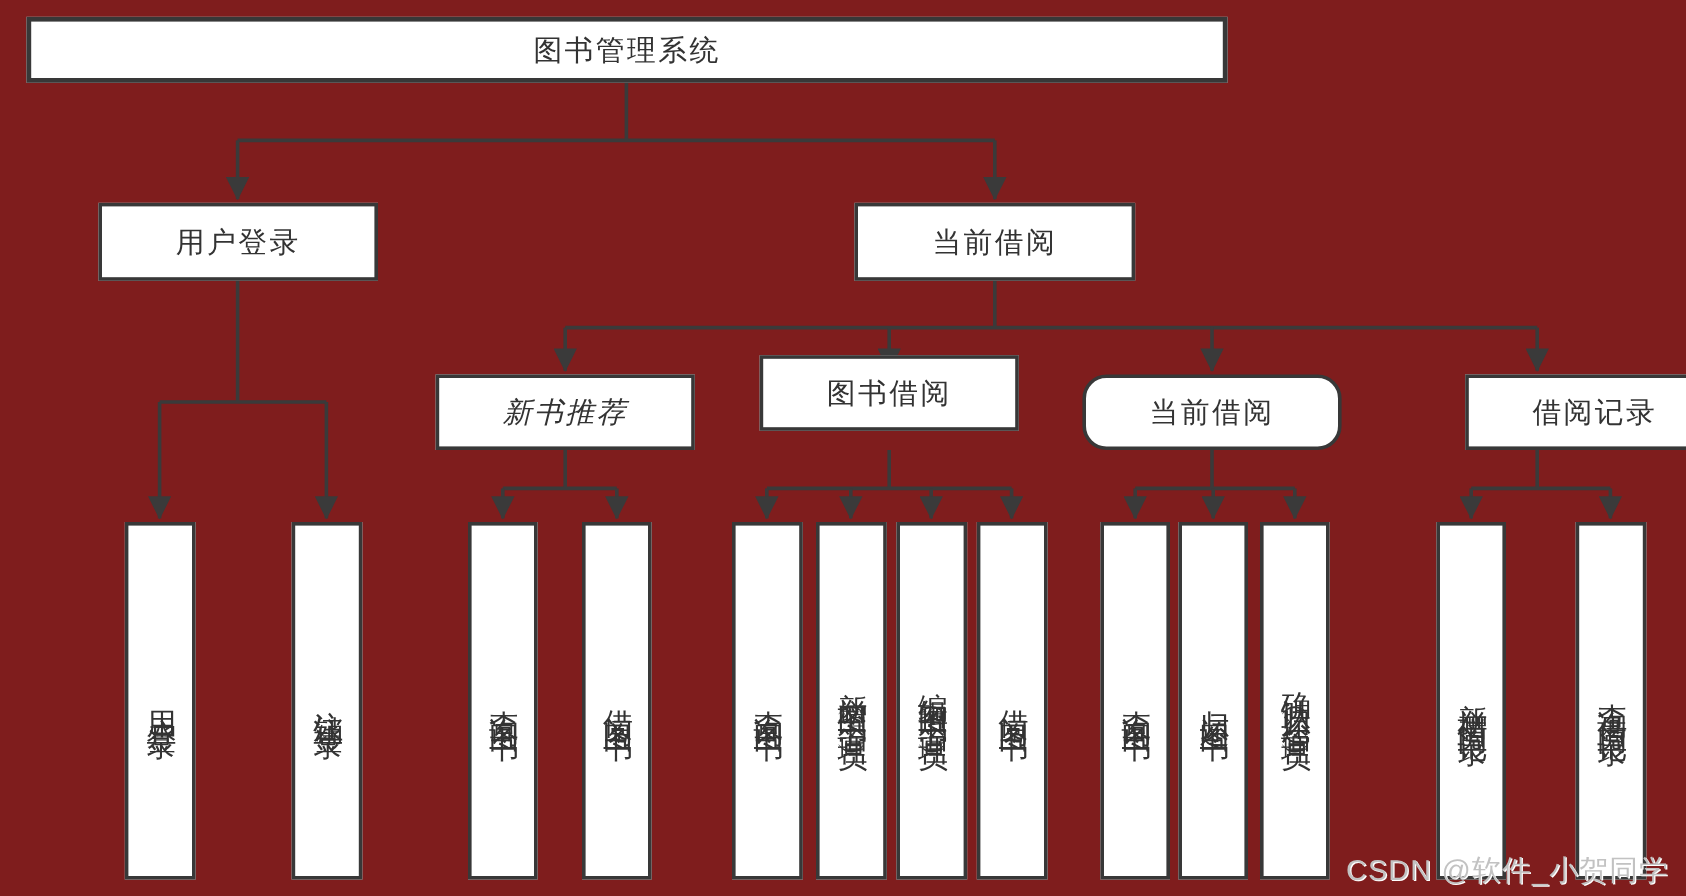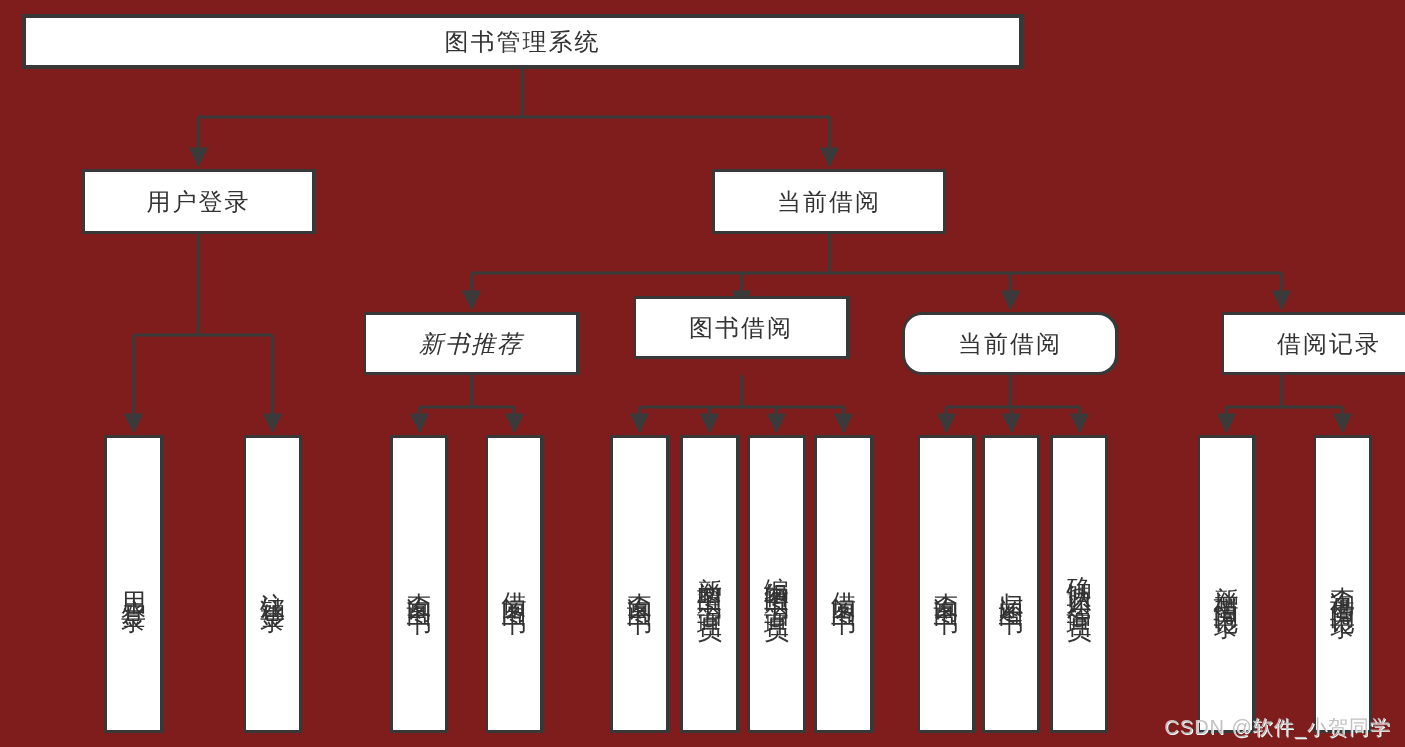--- a/index.html
+++ b/index.html
@@ -31,21 +31,21 @@
     writing-mode:vertical-rl;
     text-orientation:mixed;
     font-size:25px;
     letter-spacing:6px;
     line-height:1;
   }
   .root{border-width:4px;}
   .watermark{
     position:absolute;
     right:14px;bottom:6px;
-    font-size:20px;
+    font-size:24px;
     color:#c2c2c2;
     text-shadow:1px 1px 0 #ffffff;
     letter-spacing:1px;
     z-index:3;
     white-space:nowrap;
   }
 </style>
 </head>
 <body>
 

